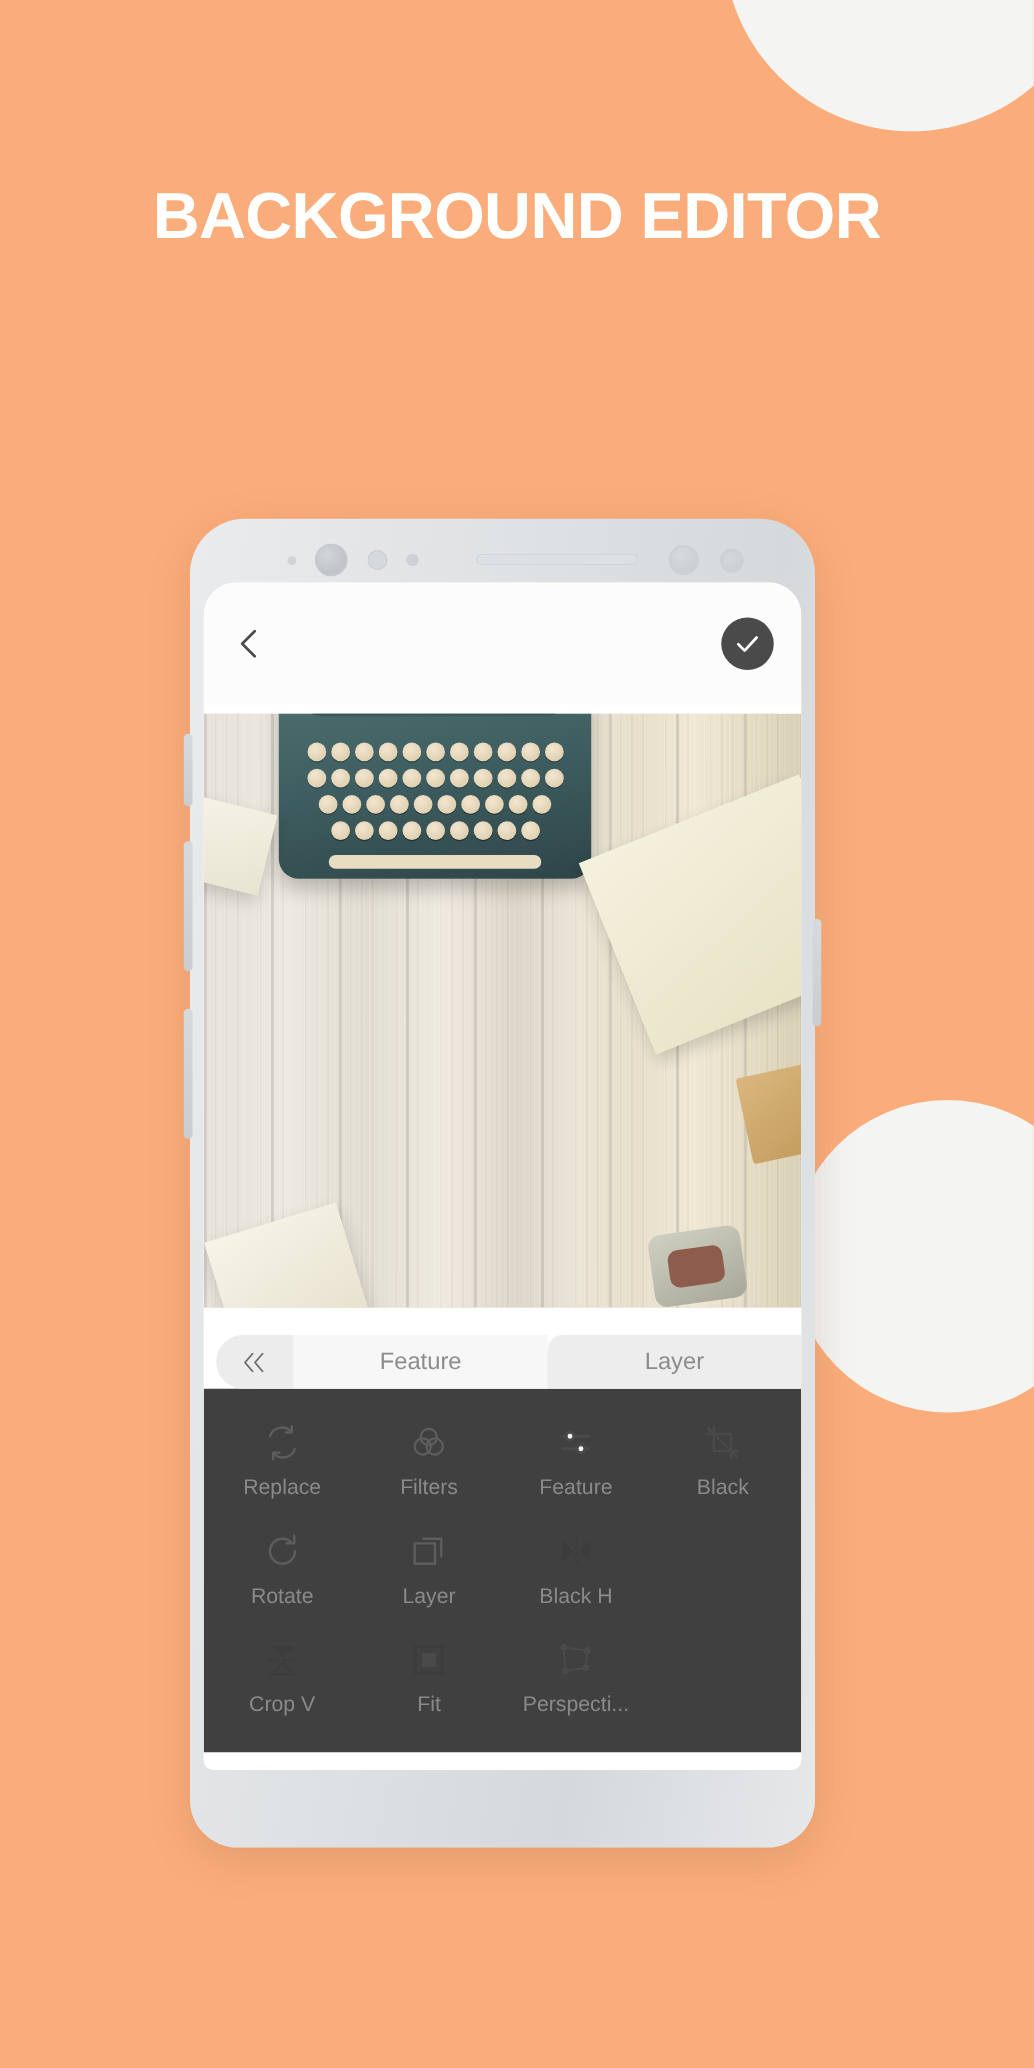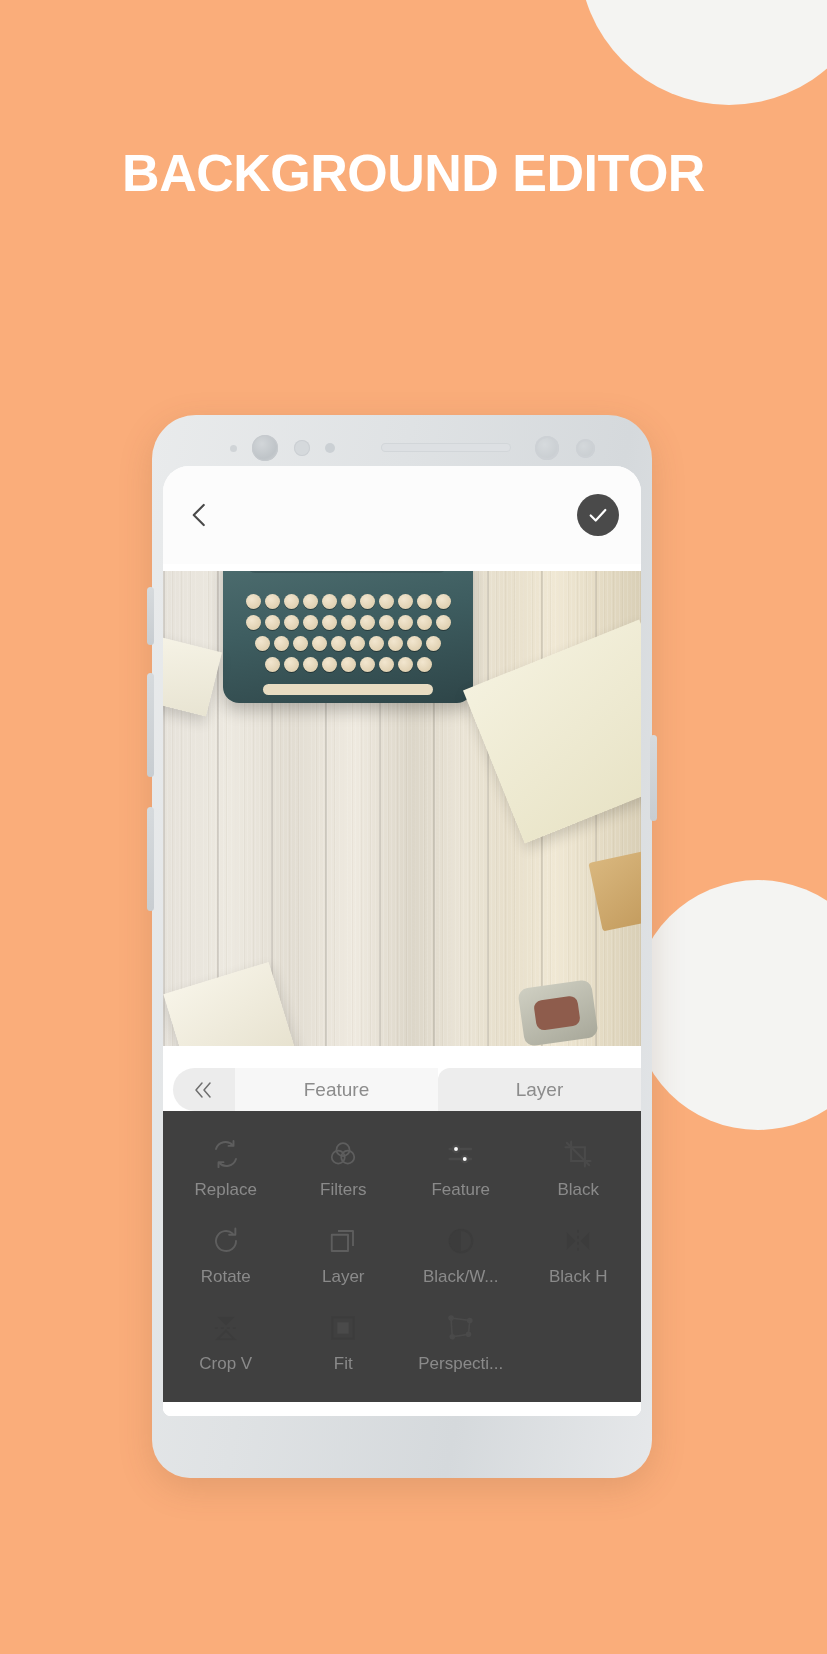--- a/index.html
+++ b/index.html
@@ -399,29 +399,20 @@
                 <svg width="30" height="30" viewBox="0 0 24 24" fill="none" stroke="#5E5E5E" stroke-width="1.5" stroke-linejoin="round">
                   <path d="M8 4h12v12"></path>
                     <rect x="3" y="7" width="13" height="13"></rect>
                 </svg>
               </span>
               <span class="lbl">Layer</span>
             </div>
             <div class="cell">
               <span class="ico">
                 <svg width="30" height="30" viewBox="0 0 24 24">
-                  <circle cx="12" cy="12" r="9" fill="none" stroke="#3C3C3C" stroke-width="1.8"></circle>
-                  <path d="M12 3a9 9 0 0 0 0 18z" fill="#3C3C3C"></path>
-                </svg>
-              </span>
-              <span class="lbl">Black/W...</span>
-            </div>
-            <div class="cell">
-              <span class="ico">
-                <svg width="30" height="30" viewBox="0 0 24 24">
                   <polygon points="3,5 10,12 3,19" fill="#3C3C3C"></polygon>
                   <polygon points="21,5 14,12 21,19" fill="#3C3C3C"></polygon>
                   <line x1="12" y1="3" x2="12" y2="21" stroke="#3C3C3C" stroke-width="1.4" stroke-dasharray="2.4 2.4"></line>
                 </svg>
               </span>
               <span class="lbl">Black H</span>
             </div>
           </div>
 
           <div class="grid-row">

